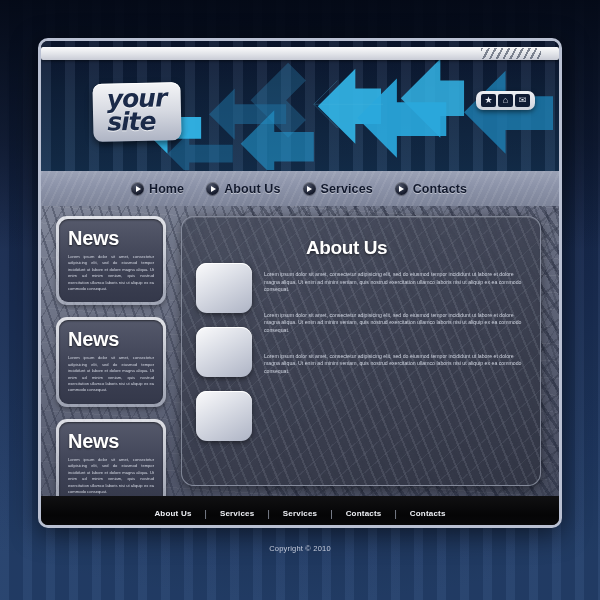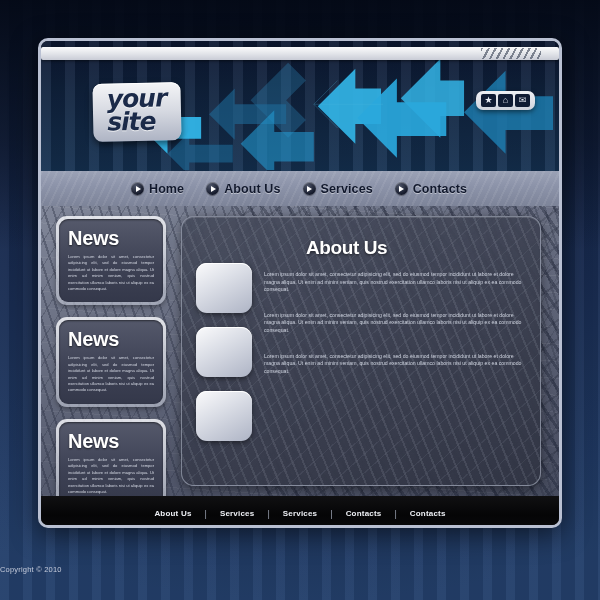--- a/index.html
+++ b/index.html
@@ -228,21 +228,22 @@
     display:flex; align-items:center; justify-content:center; gap:0;
   }
   .f-link {
     font-size:8px; font-weight:bold; color:#eef0f5;
     padding:0 13px; cursor:pointer; letter-spacing:.2px;
   }
   .f-sep { color:#9aa0b0; font-size:9px; }
 
   
   #copyright {
-    position:absolute; left:0; right:0; top:565px;
+    position:absolute; left:0; right:0; top:544px;
+    text-align:center;
     font-size:7.5px; color:#c5cbdb;
     letter-spacing:.2px;
   }
 </style>
 </head>
 <body>
 
 <div id="backdrop">
   <div id="backdrop-stripes"></div>
   <div id="backdrop-topdark"></div>

